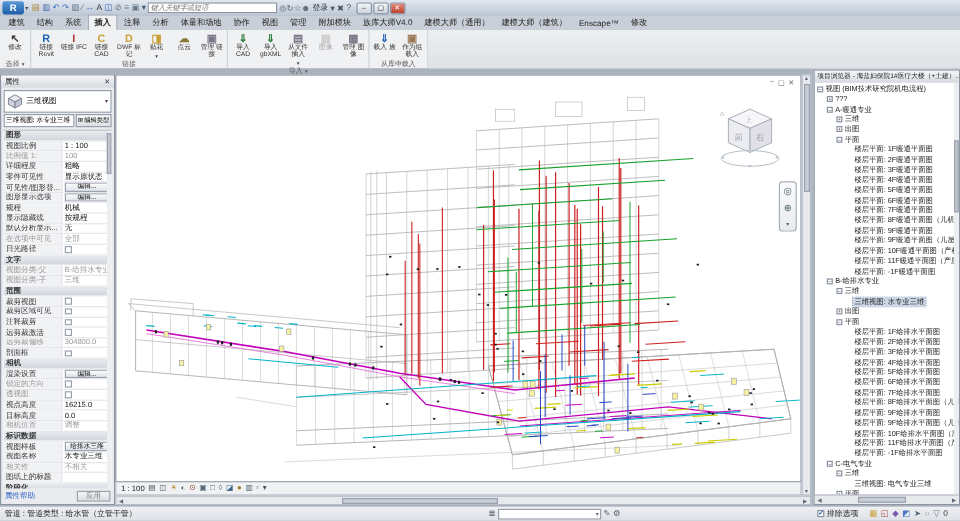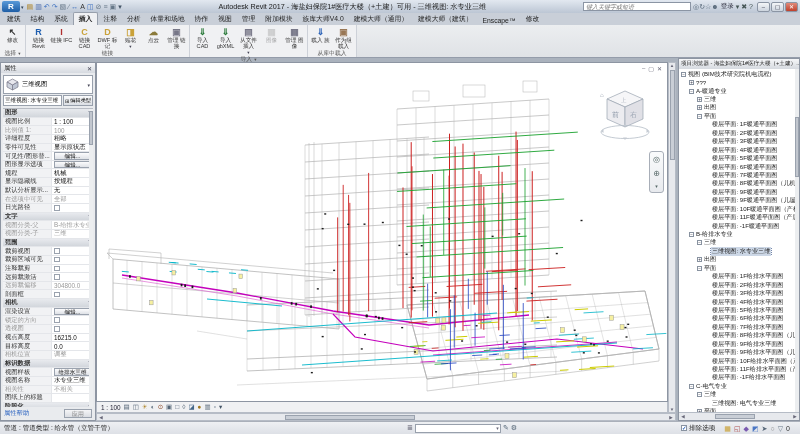--- a/index.html
+++ b/index.html
@@ -112,21 +112,20 @@
       <span class="qicon" style="color: rgb(102, 119, 136);">▧</span>
       <span class="qicon" style="color: rgb(102, 119, 136);">∕</span>
       <span class="qicon" style="color: rgb(58, 110, 192);">↔</span>
       <span class="qicon" style="color: rgb(51, 51, 51);">A</span>
       <span class="qicon" style="color: rgb(58, 110, 192);">◫</span>
       <span class="qicon" style="color: rgb(102, 119, 136);">⊘</span>
       <span class="qicon" style="color: rgb(102, 119, 136);">≡</span>
       <span class="qicon" style="color: rgb(102, 119, 136);">▣</span>
       <span class="qicon" style="color: rgb(68, 85, 102);">▾</span>
     </div>
-  <div class="apptitle">Autodesk Revit 2017 - 海盐妇保院1#医疗大楼（+土建）可用 - 三维视图: 水专业三维</div>
   <div class="infocenter">
     <input class="searchbox" placeholder="键入关键字或短语" style="">
     <span>
       
     <span class="icico" style="color: rgb(85, 102, 119);">◎</span><span class="icico" style="color: rgb(85, 102, 119);">↻</span><span class="icico" style="color: rgb(85, 102, 119);">☆</span><span class="icico" style="color: rgb(85, 102, 119);">☻</span></span>
     <span class="signin">登录</span>
     <span class="icico">▾</span>
     <span class="icico">✖</span>
     <span class="icico">?</span>
   </div>

